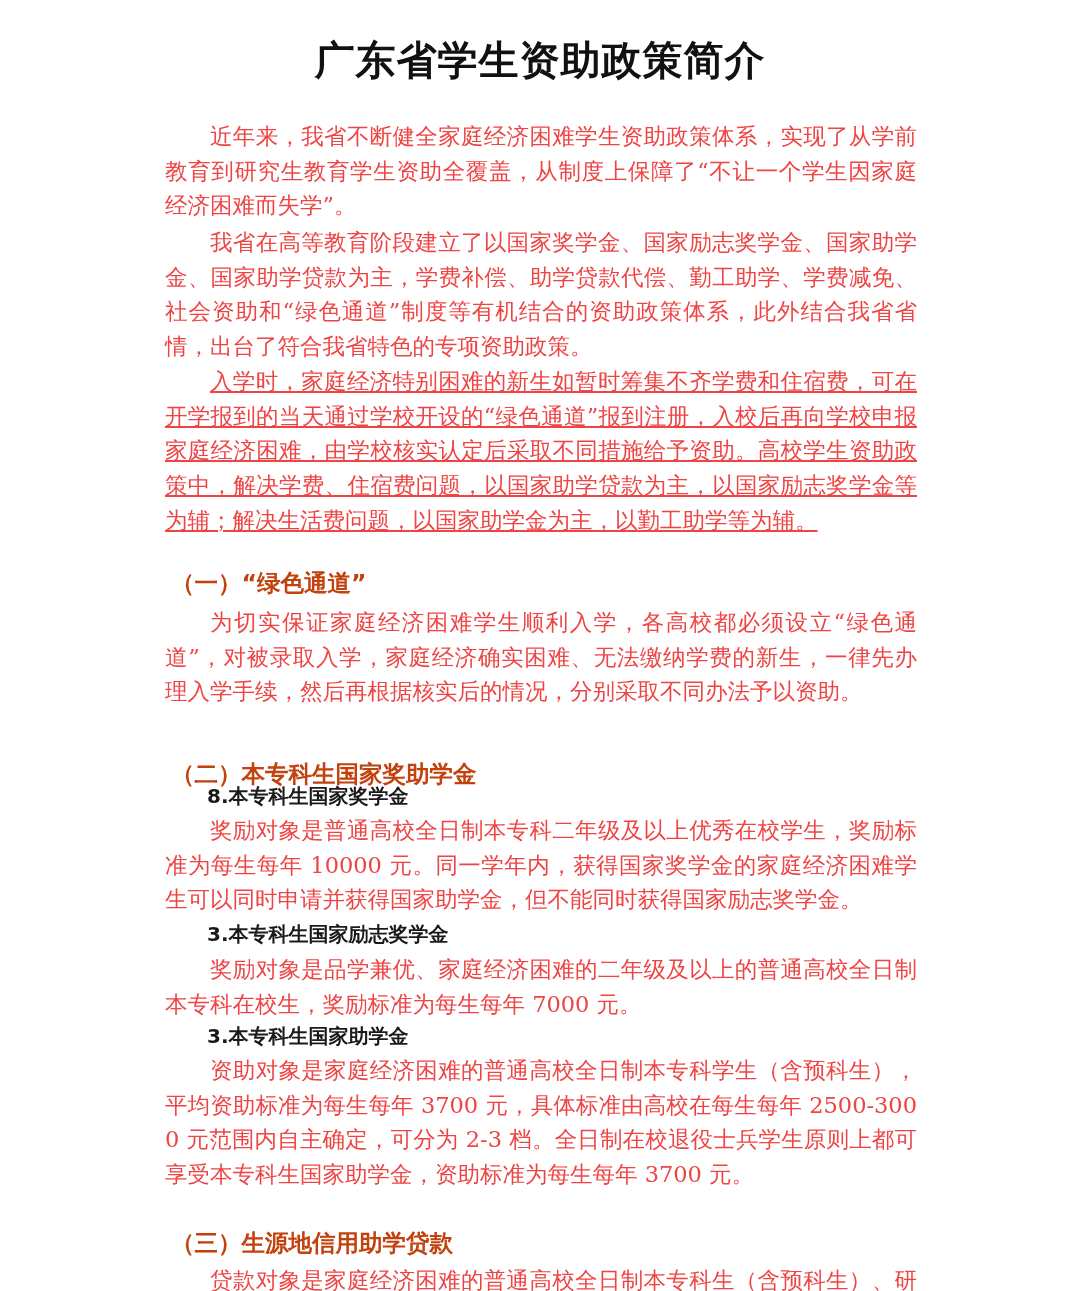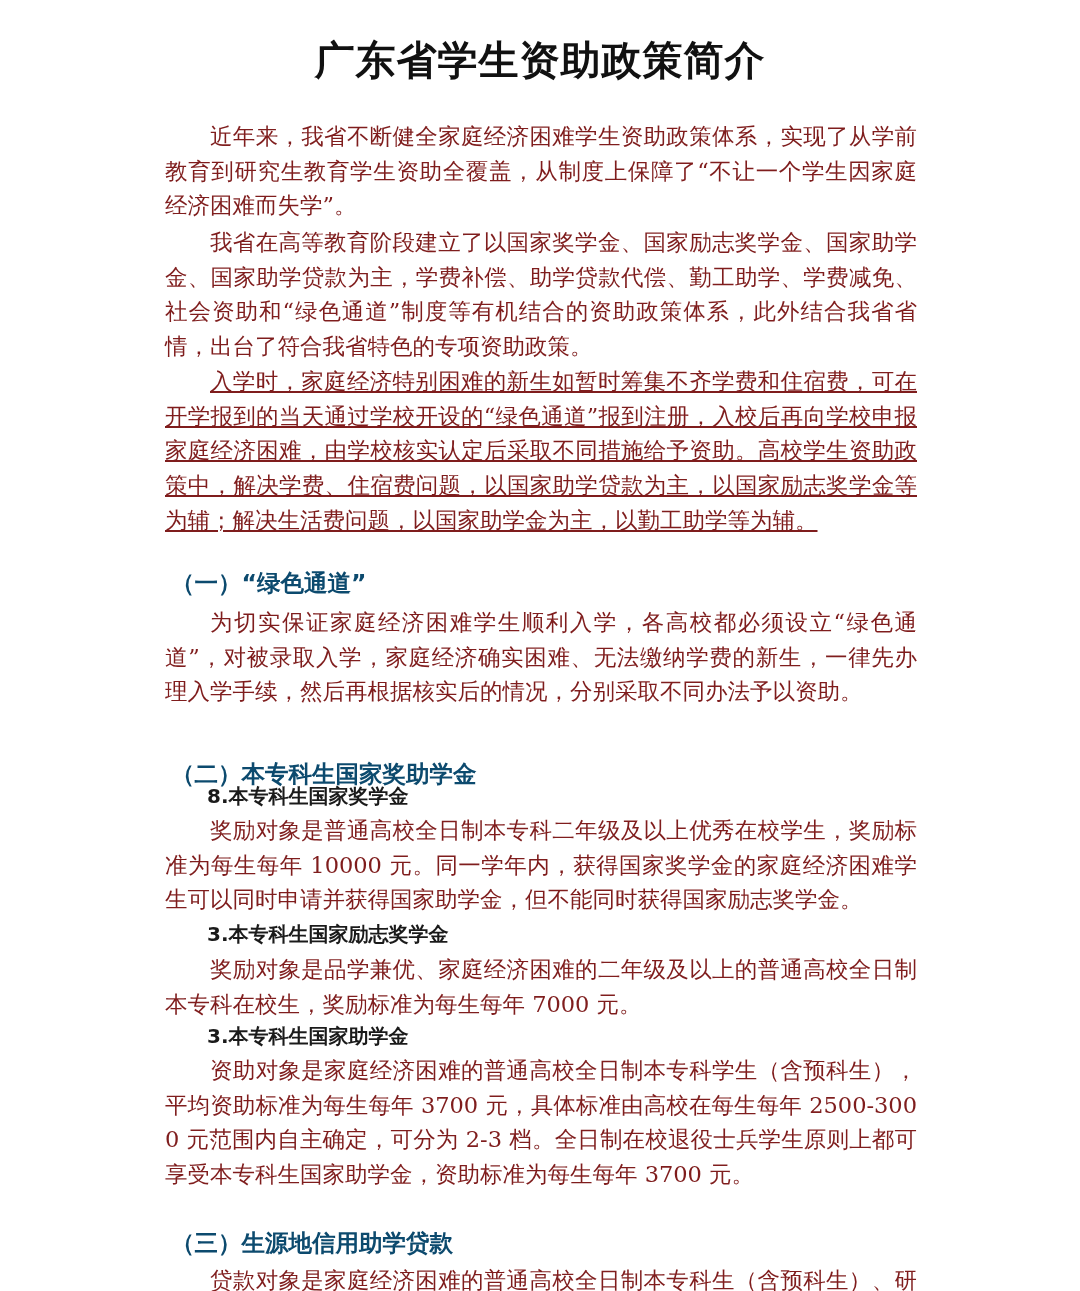--- a/index.html
+++ b/index.html
@@ -36,31 +36,31 @@
     }
     .para {
       position: absolute;
       left: 0;
       width: 752px;
       font-size: 22.5px;
       line-height: 34.7px;
       text-indent: 45px;
       text-align: justify;
       text-align-last: left;
-      color: #7f1d1d;
+      color: #ef4444;
       margin: 0;
       word-break: break-all;
     }
     .h-section {
       position: absolute;
       left: 6px;
       font-family: "DejaVu Sans", "Liberation Sans", sans-serif;
       font-weight: bold;
       font-size: 23.5px;
-      color: #0c4a6e;
+      color: #c2410c;
       line-height: 34px;
       margin: 0;
     }
     .h-sub {
       position: absolute;
       left: 42px;
       font-family: "DejaVu Sans", "Liberation Sans", sans-serif;
       font-weight: bold;
       font-size: 20px;
       color: #1a1a1a;

